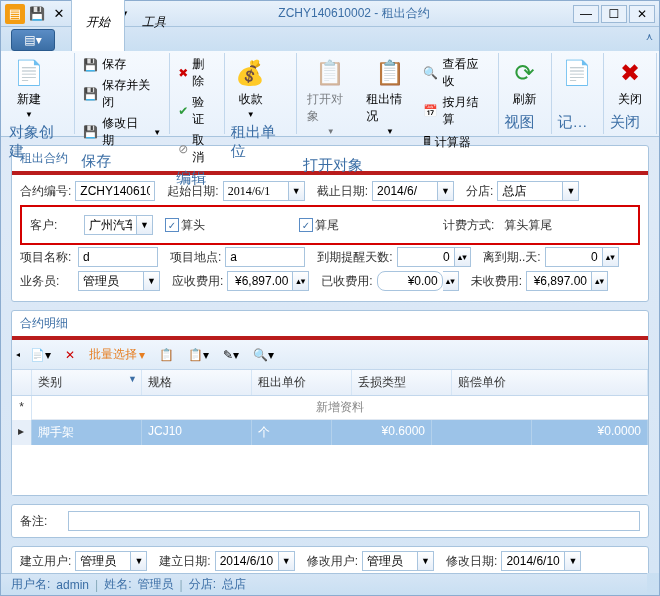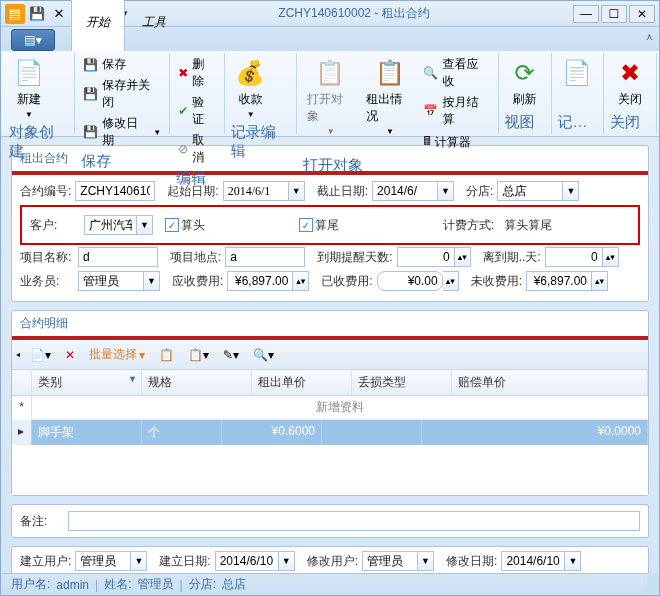--- a/index.html
+++ b/index.html
@@ -131,21 +131,21 @@
       <div class="rgroup-label">编辑</div>
     </div>
     <div class="rgroup">
       <div class="rgroup-body">
         <div class="rbig">
             <div class="ico" style="color:#d4a017;">💰</div>
             <span>收款</span>
             <span style="font-size:8px;">▼</span>
           </div>
       </div>
-      <div class="rgroup-label">记录编辑</div>
+      <div class="rgroup-label">租出单位</div>
     </div>
     <div class="rgroup">
       <div class="rgroup-body">
         <div class="rbig" style="opacity:.5;">
             <div class="ico">📋</div>
             <span>打开对象</span>
             <span style="font-size:8px;">▼</span>
           </div>
         <div class="rbig">
             <div class="ico" style="color:#e67e22;">📋</div>
@@ -295,20 +295,21 @@
           <div class="gh" style="width:100px">丢损类型</div>
           <div class="gh" style="flex:1">赔偿单价</div>
         </div>
         <div style="display:flex;">
           <div class="gh" style="width:20px;text-align:center;">*</div>
           <div class="grid-newrow" style="flex:1">新增资料</div>
         </div>
         <div class="grid-row">
           <div class="gc" style="width:20px;background:#e7eff9;color:#333;">▸</div>
           <div class="gc" style="width:110px">脚手架</div>
+          <div class="gc" style="width:110px">JCJ10</div>
           <div class="gc" style="width:80px">个</div>
           <div class="gc num-right" style="width:100px">¥0.6000</div>
           <div class="gc" style="width:100px"></div>
           <div class="gc num-right" style="flex:1">¥0.0000</div>
         </div>
         <div style="height:50px;background:#fff;"></div>
       </div>
     </div>
 
     <div class="panel remarks">

